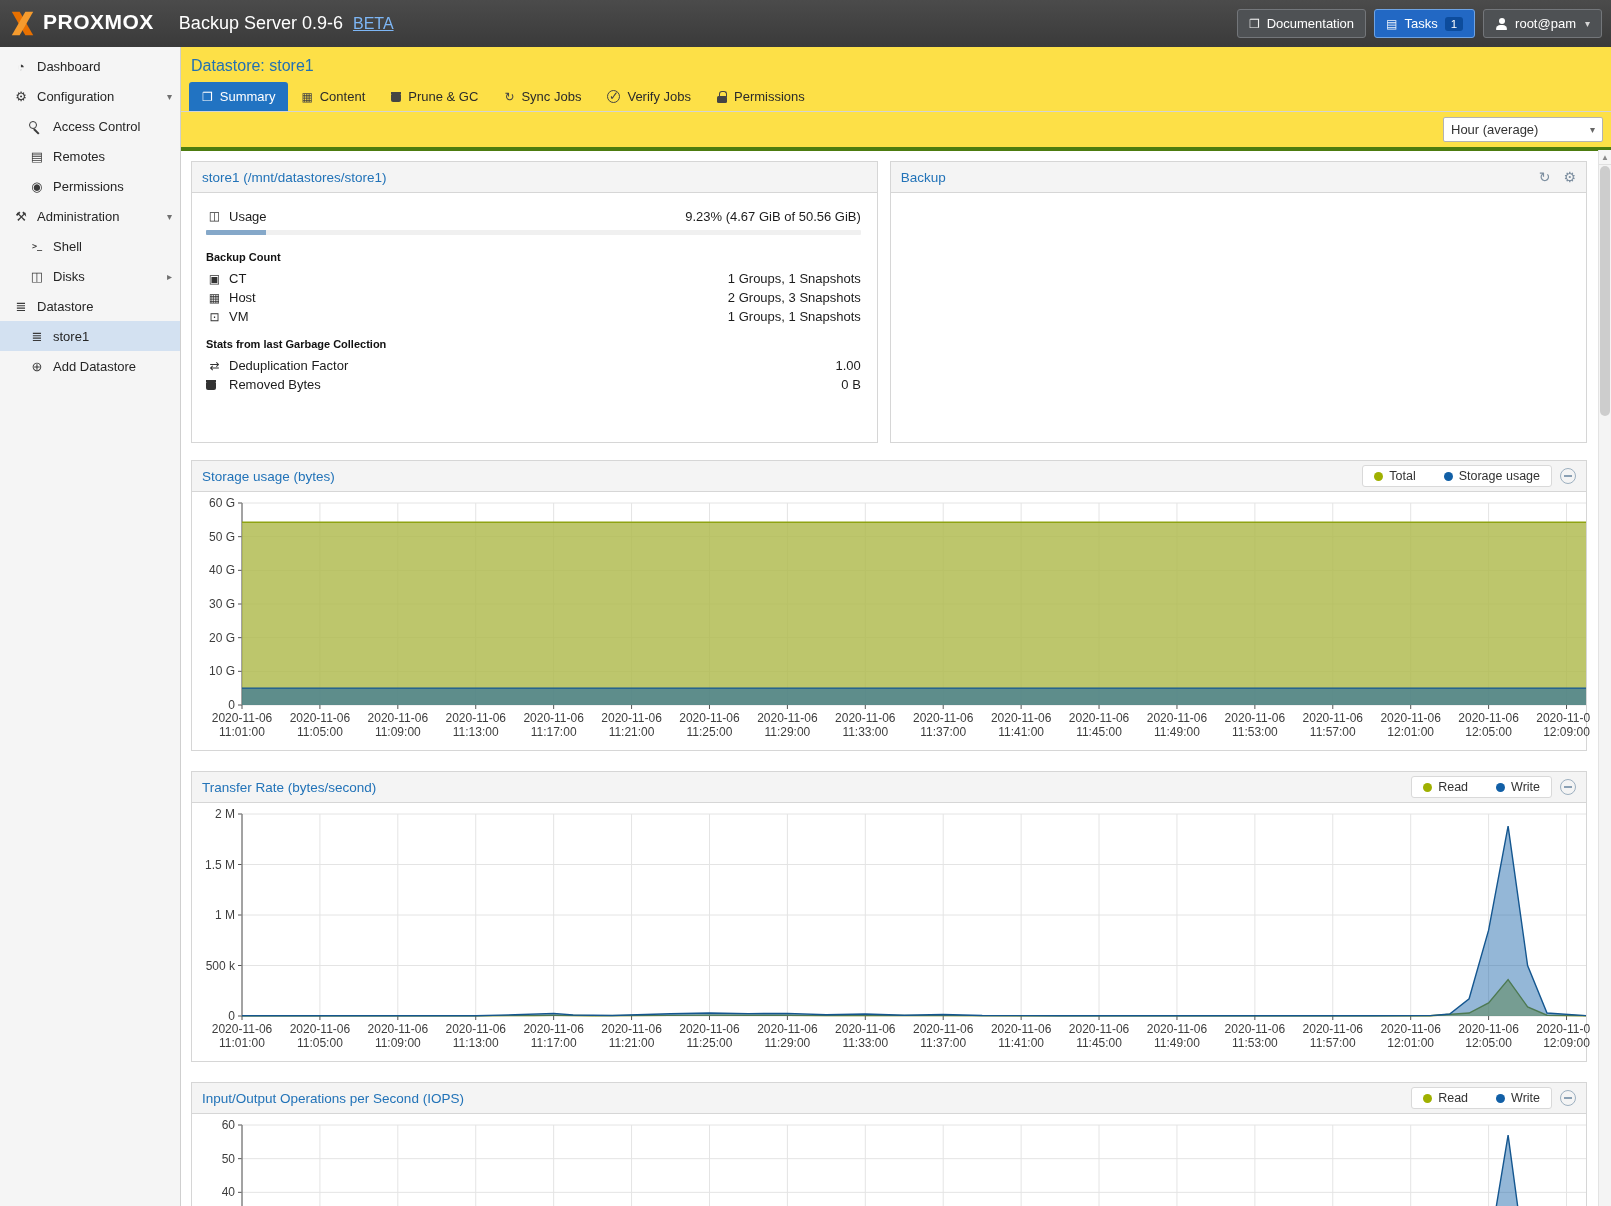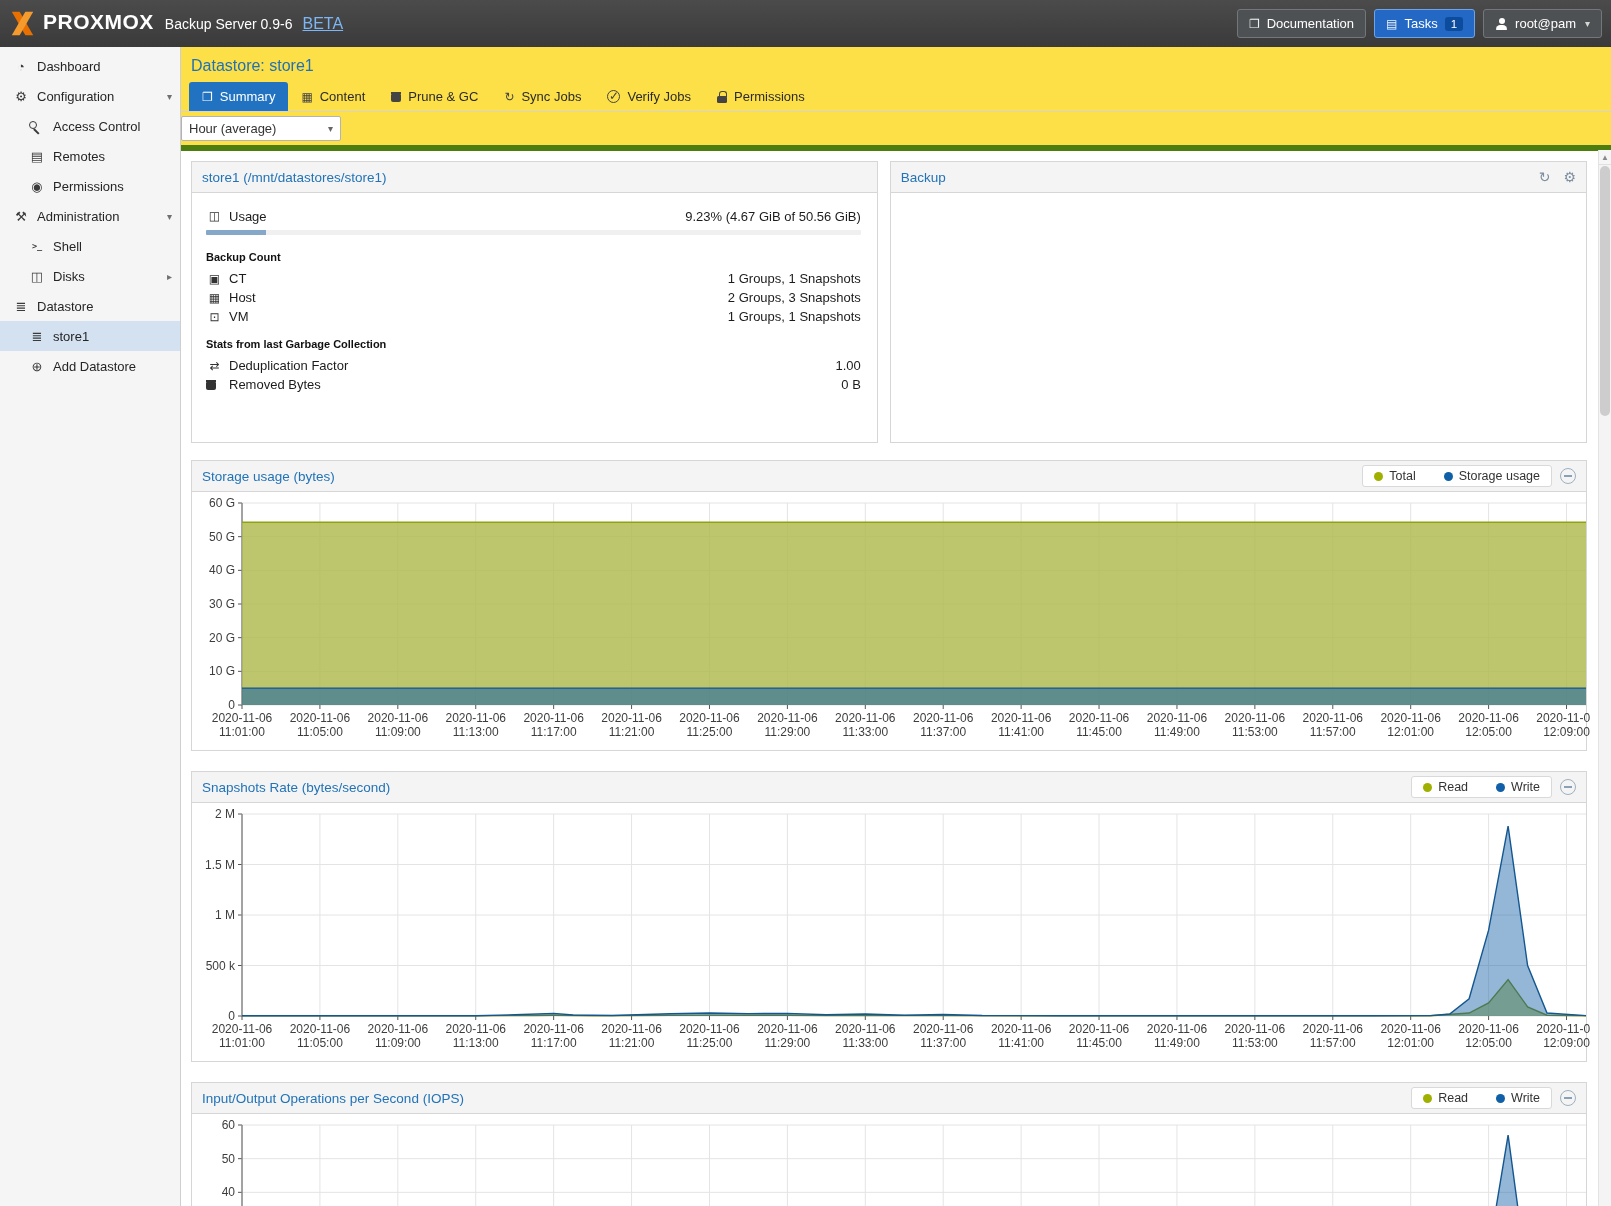--- a/index.html
+++ b/index.html
@@ -5,21 +5,21 @@
 *{margin:0;padding:0;box-sizing:border-box}
 html,body{width:1611px;height:1206px;overflow:hidden}
 body{font-family:"Liberation Sans",sans-serif;font-size:13px;color:#212121;background:#fff}
 button{font:inherit;background:none;border:none;cursor:pointer;color:inherit}
 .page{width:1611px;height:1206px;display:flex;flex-direction:column;overflow:hidden}
 
 
 .topbar{height:47px;flex:0 0 47px;background:linear-gradient(#4b4b4b,#3a3a3a);display:flex;align-items:center;color:#fff;padding:0 9px;gap:10px}
 .brand{display:flex;align-items:flex-start;gap:7px}
 .brand-text{font-size:21px;font-weight:bold;letter-spacing:.5px}
-.product{font-size:14px;margin-left:1px}
+.product{font-size:18px;margin-left:15px}
 .beta{color:#7db6f5;text-decoration:underline;font-size:16px;cursor:pointer}
 .topbar-right{margin-left:auto;display:flex;gap:8px;align-items:center}
 .hbtn{display:flex;align-items:center;gap:7px;height:29px;padding:0 11px;background:#4e5154;border:1px solid #73767a;border-radius:3px;color:#fff;font-size:13px}
 .hbtn .hicon{font-size:12px;opacity:.92;display:inline-flex;align-items:center}
 .hbtn.tasks{background:#2268c4;border-color:#6ea3e4}
 .badge{background:#0d4c9c;border-radius:3px;padding:1px 6px;font-size:11.5px}
 .caret{font-size:10px;color:#d6d6d6;margin-left:2px}
 
 
 .body{flex:1;display:flex;min-height:0}
@@ -31,21 +31,21 @@
 .sb-label{white-space:nowrap}
 .sb-caret{margin-left:auto;color:#707070;font-size:10px}
 
 .content{flex:1;display:flex;flex-direction:column;min-width:0;position:relative;background:#fde047;overflow:hidden}
 .page-title{padding:10px 10px 6px;font-size:16px;color:#2271b3}
 .tabbar{display:flex;align-items:flex-end;padding-left:8px;border-bottom:1px solid #d4d4d4;height:31px;flex:0 0 31px}
 .tab{display:flex;align-items:center;gap:7px;height:29px;padding:0 13px;color:#2b2b2b;font-size:13px;border-radius:3px 3px 0 0}
 .tab .tab-icon{color:#444;font-size:12px;display:inline-flex;align-items:center;justify-content:center}
 .tab.active{background:#2173c2;color:#fff}
 .tab.active .tab-icon{color:#fff}
-.toolbar{height:39px;flex:0 0 39px;border-bottom:6px solid #4d7c0f;display:flex;align-items:center;justify-content:flex-start;padding-right:16px}
+.toolbar{height:39px;flex:0 0 39px;border-bottom:4px solid #4d7c0f;display:flex;align-items:center;justify-content:flex-end;padding-right:8px}
 .range-select{width:160px;height:25px;border:1px solid #b3b3b3;border-radius:2px;display:flex;align-items:center;padding:0 7px;background:#fff;color:#333;cursor:pointer}
 .sel-caret{margin-left:auto;color:#666;font-size:10px}
 
 .panels{flex:1;overflow:hidden;padding:10px 24px 0 10px;background:#fff}
 .row1{display:flex;gap:12px;margin-bottom:17px}
 .panel{border:1px solid #d6d6d6;background:#fff}
 .row1 .panel{min-height:282px;display:flex;flex-direction:column}
 .summary-panel{width:49.2%}
 .comment-panel{flex:1}
 .panel-hd{height:31px;flex:0 0 31px;background:#f4f4f4;border-bottom:1px solid #d6d6d6;display:flex;align-items:center;padding:0 10px;gap:8px}
@@ -385,21 +385,21 @@
                 <line x1="46" y1="8" x2="46" y2="210" stroke="#555"></line>
                 <polygon points="46.0,210.0 46.0,27.2 1390.0,27.2 1390.0,210.0" fill="rgba(174,186,76,0.82)"></polygon>
                 <polyline points="46.0,27.2 1390.0,27.2" fill="none" stroke="#8fa312" stroke-width="1.4"></polyline>
                 <polygon points="46.0,210.0 46.0,193.1 1390.0,193.1 1390.0,210.0" fill="rgba(17,95,166,0.55)"></polygon>
                 <polyline points="46.0,193.1 1390.0,193.1" fill="none" stroke="#14568f" stroke-width="1.4"></polyline>
               </svg></div>
         </section>
 
         <section class="panel chart-panel">
           <div class="panel-hd">
-            <span class="panel-title">Snapshots Rate (bytes/second)</span>
+            <span class="panel-title">Transfer Rate (bytes/second)</span>
             <span class="legend">
                 <span class="legend-item">
                   <span class="legend-dot" style="background: rgb(159, 176, 0);"></span>
                   <span class="legend-label">Read</span>
                 </span>
                 <span class="legend-item">
                   <span class="legend-dot" style="background: rgb(17, 95, 166);"></span>
                   <span class="legend-label">Write</span>
                 </span>
               </span>

